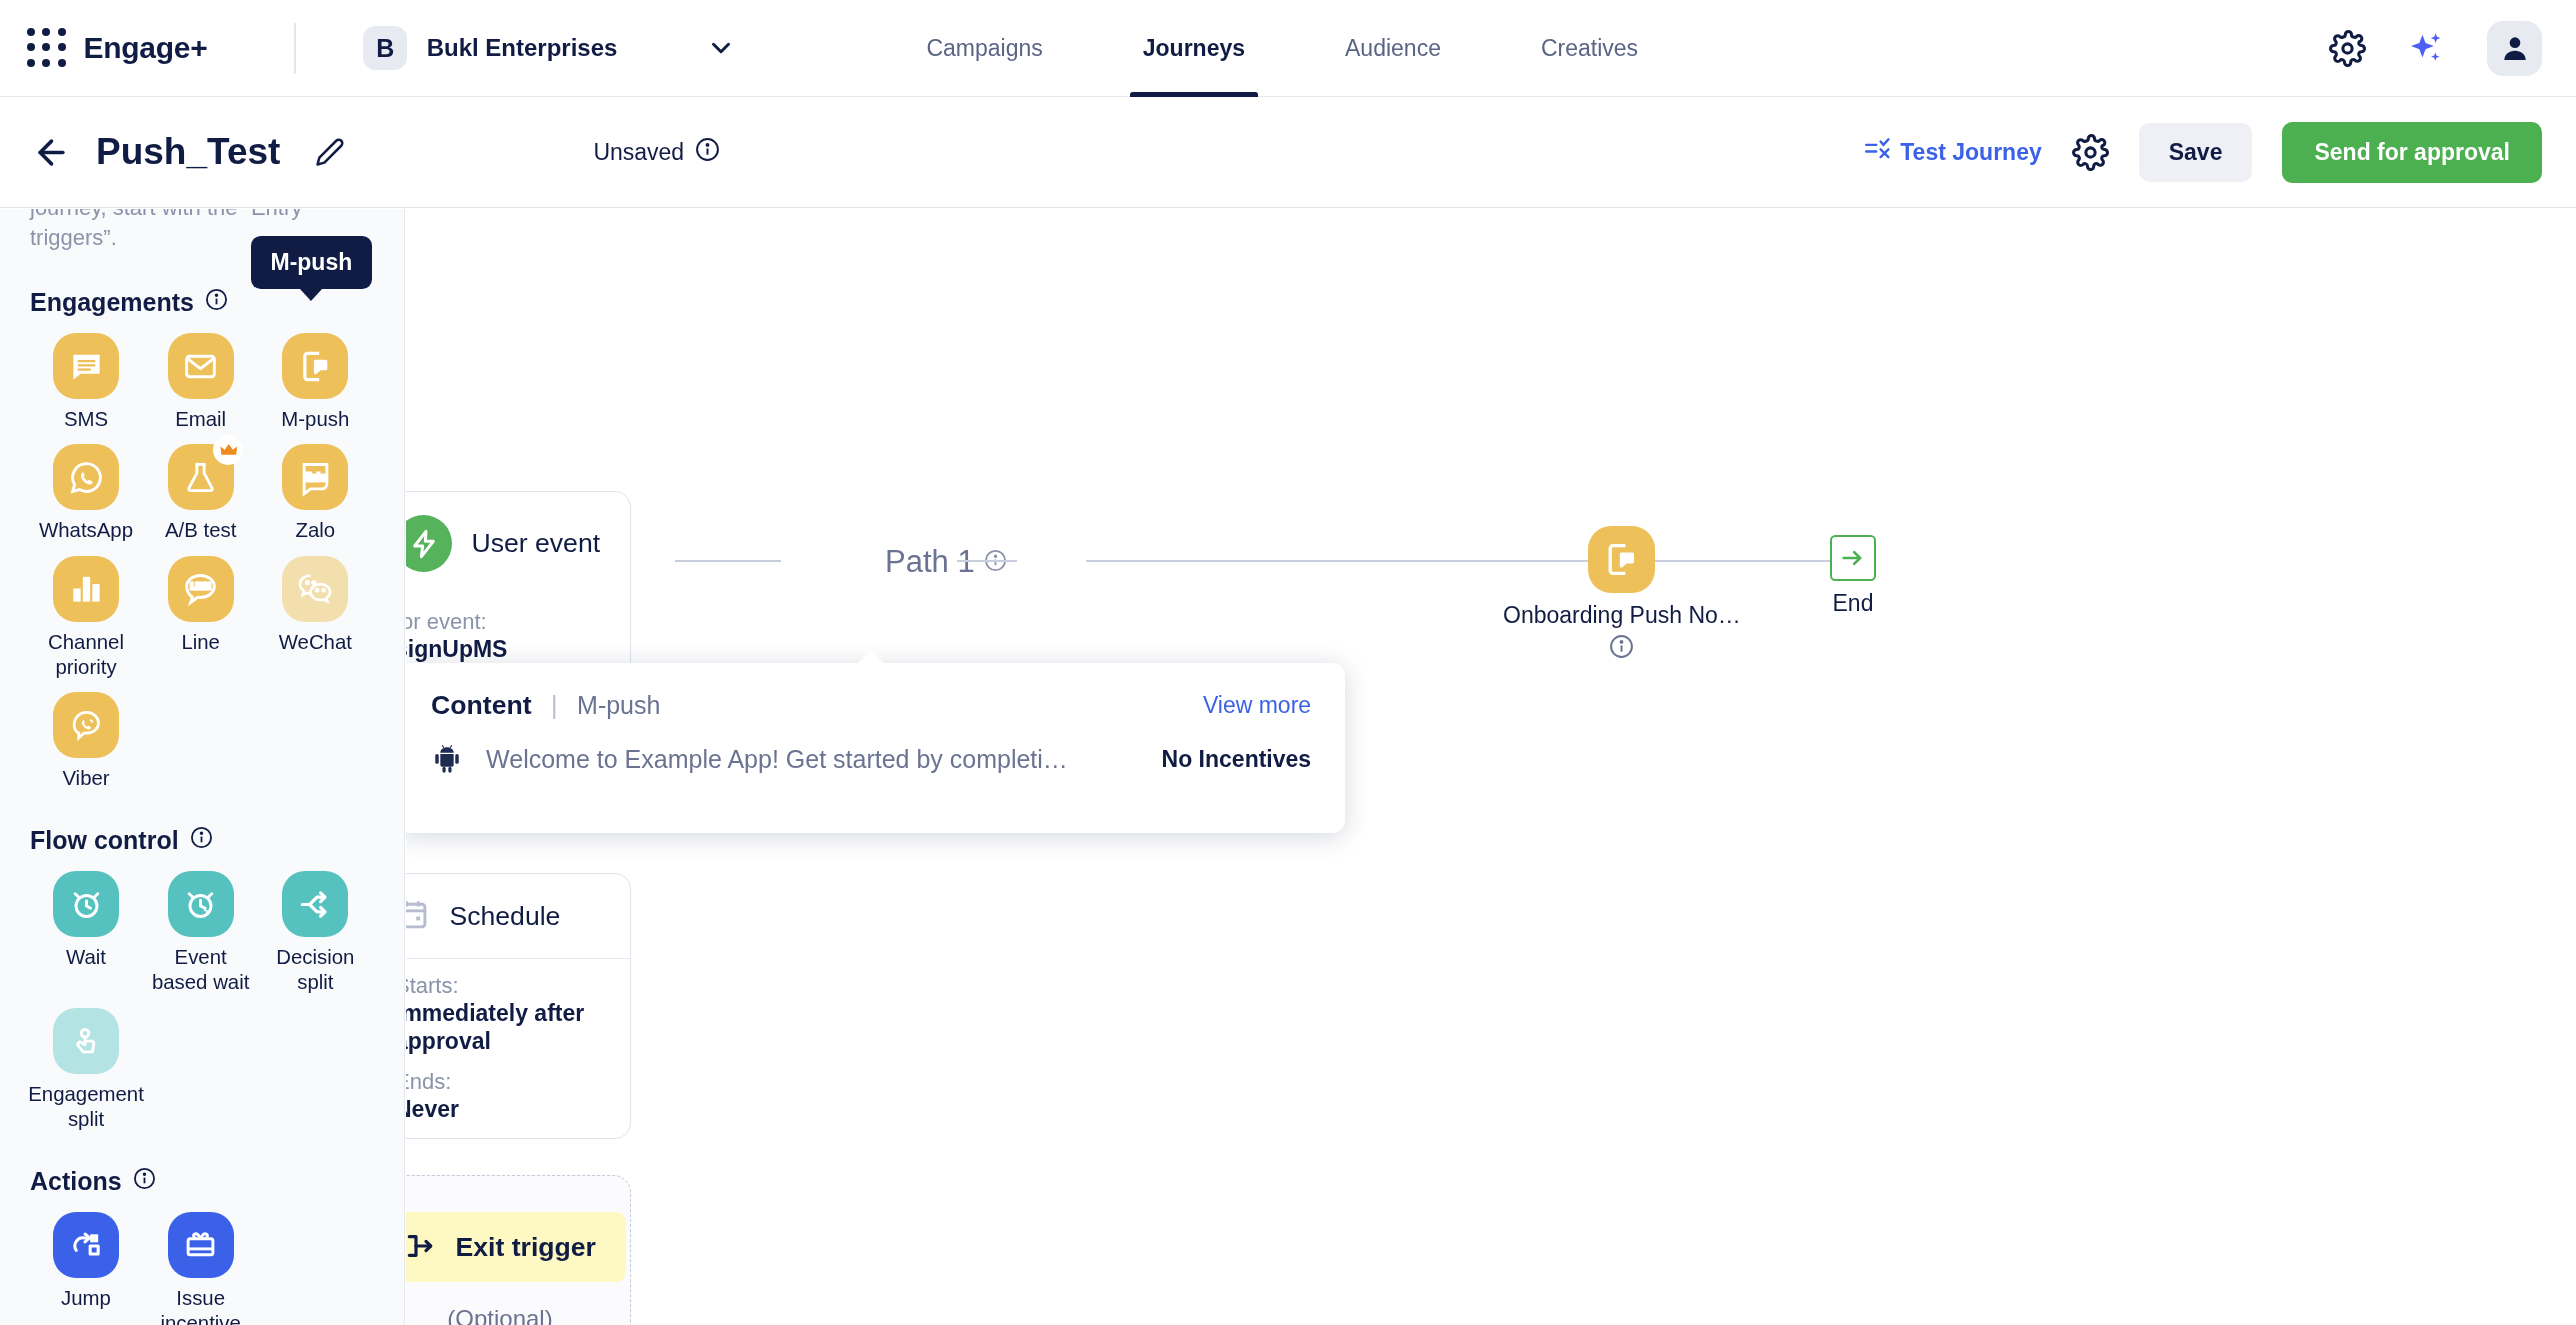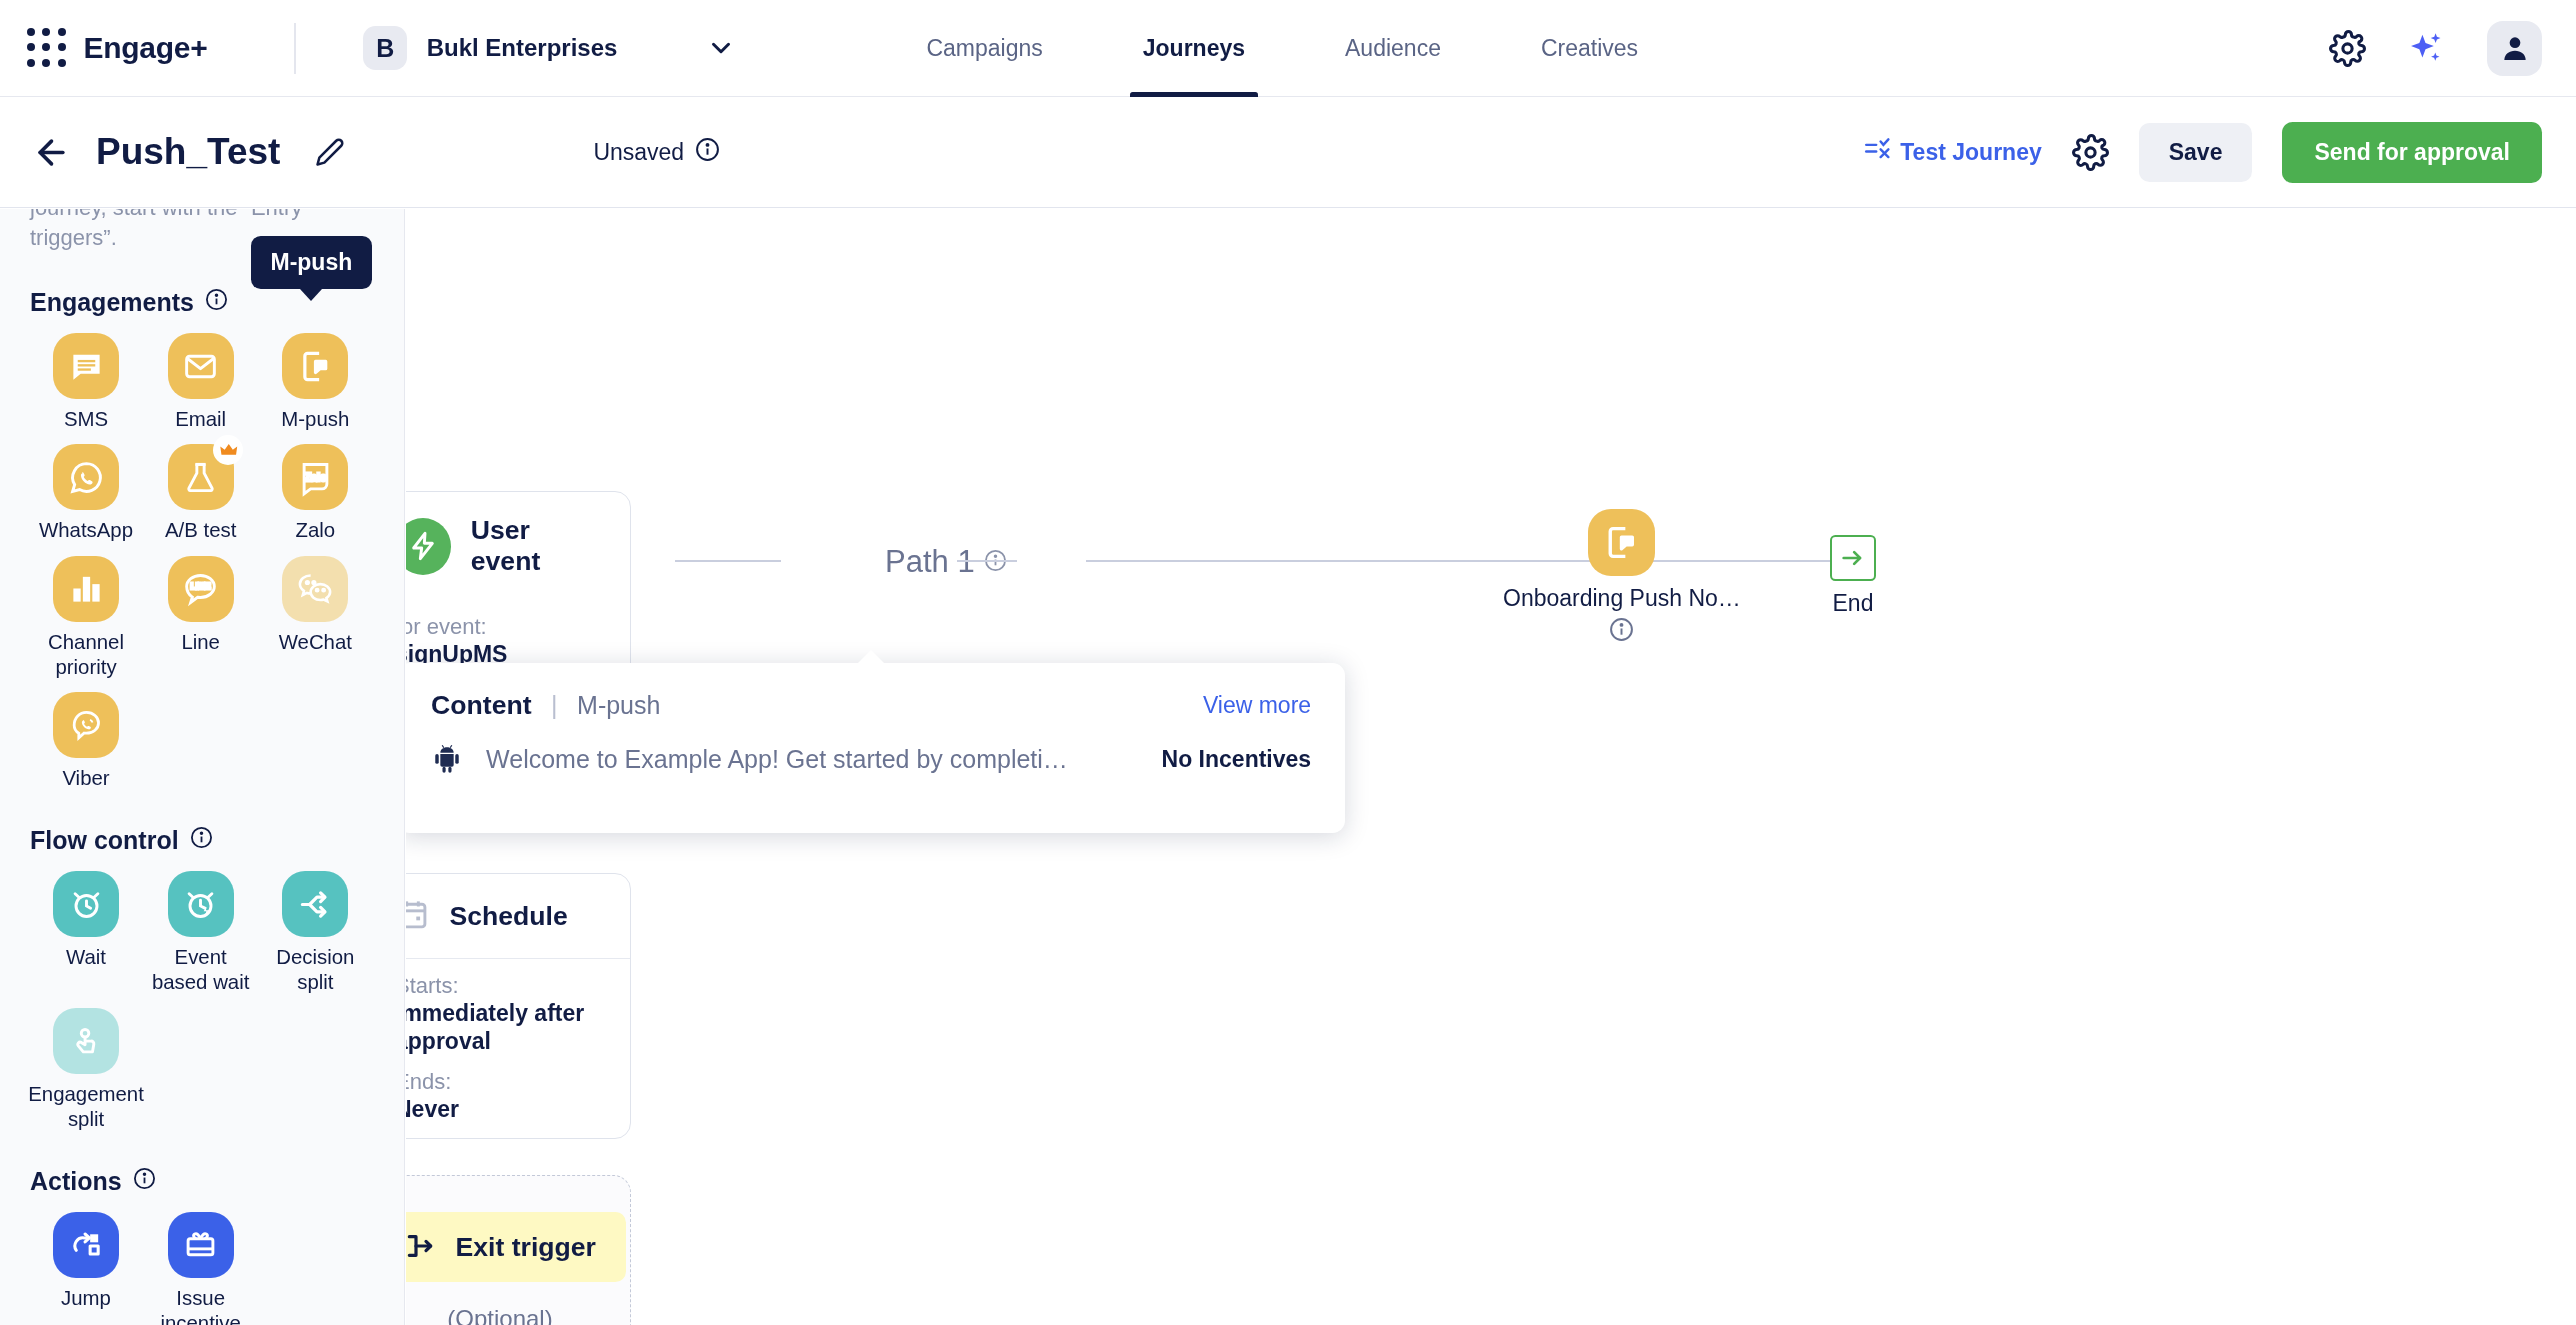--- a/index.html
+++ b/index.html
@@ -94,21 +94,21 @@
                     transform: translateX(-50%); border-left: 11.5px solid transparent;
                     border-right: 11.5px solid transparent; border-top: 12.4px solid #111c44; }
 
   
   .canvas { position: absolute; top: 209px; left: 406px; width: 2170px; height: 1116px;
             background: #ffffff; overflow: hidden; }
 
   .node-card { position: absolute; background: #fff; border: 0.9px solid #dfe3ec;
                border-radius: 16px; }
   .card-head { display: flex; align-items: center; gap: 19.5px; padding: 23px 25px; }
-  .card-head-title { font-size: 26.6px; font-weight: 700; color: #111c44; }
+  .card-head-title { font-size: 26.6px; font-weight: 400; color: #111c44; }
   .circ-ic { width: 57px; height: 57px; border-radius: 50%; display: flex;
              align-items: center; justify-content: center; }
 
   .kv { padding: 0 25px; }
   .kv-k { font-size: 22px; color: #8b93aa; margin-top: 14px; }
   .kv-v { font-size: 23px; font-weight: 600; color: #111c44; line-height: 28px; }
 
   .line-h { position: absolute; height: 1.8px; background: #c9cede; }
   .path-label { position: absolute; display: flex; align-items: center; gap: 8.9px;
                 font-size: 31px; color: #6a7391; }
@@ -489,21 +489,21 @@
       <div class="card-head-title">User event</div>
     </div>
     <div class="kv">
       <div class="kv-k">for event:</div>
       <div class="kv-v">signUpMS</div>
       <div class="kv-k">elig</div>
       <div class="kv-v">all c</div>
     </div>
   </div>
 
-  <div class="flow-node" style="left:1097px; top:300px;">
+  <div class="flow-node" style="left:1097px; top:317px;">
     <div class="flow-ic" style="background:#eec05a">
       <svg width="37" height="37" viewBox="0 0 24 24" fill="none" stroke="#fff" stroke-width="2.2" stroke-linejoin="round">
           <path d="M14.5 3H6.5a1.8 1.8 0 0 0-1.8 1.8v14.4A1.8 1.8 0 0 0 6.5 21h8"></path>
           <path d="M12 8.5h7v5h-4l-3 2.6z" fill="#fff"></path>
         </svg>
     </div>
     <div class="flow-lb">Onboarding Push No…</div>
     <div class="flow-info">
       <svg width="25" height="25" viewBox="0 0 24 24" fill="none" stroke="#6a7391" stroke-width="1.9">
           <circle cx="12" cy="12" r="10"></circle>

